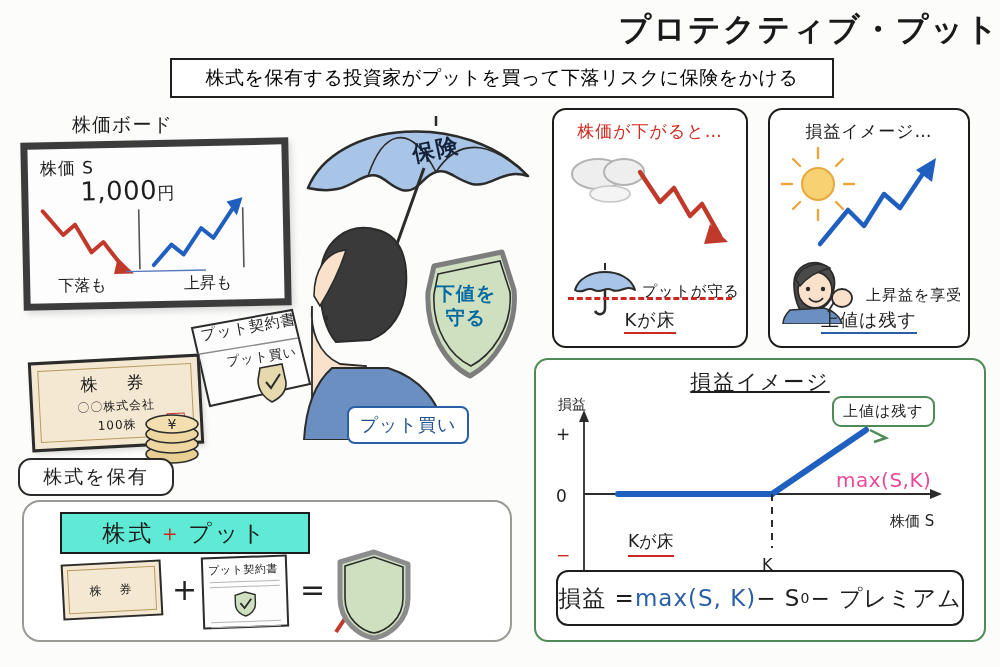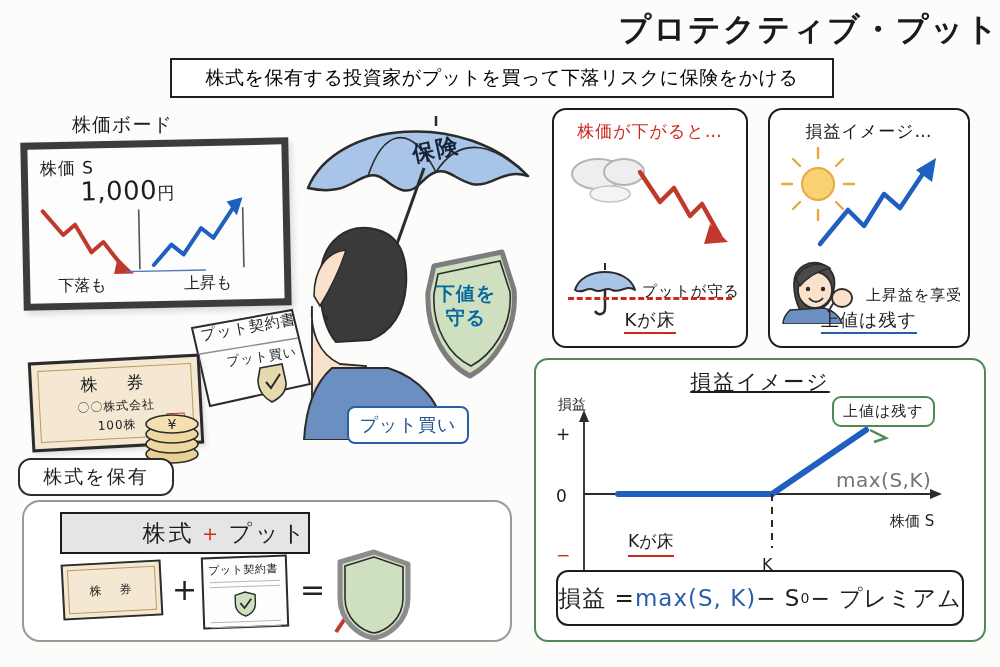--- a/index.html
+++ b/index.html
@@ -125,22 +125,22 @@
     left: 18px; top: 458px; width: 152px; height: 34px;
     border: 2.5px solid #2a2a2a; border-radius: 13px; background: #ffffff;
     display: flex; align-items: center; justify-content: center;
   }
   #hold-badge span { font-size: 19px; letter-spacing: 2px; }
 
   
   #combo-panel { left: 22px; top: 500px; width: 490px; height: 142px; }
   #combo-title-box {
     left: 36px; top: 10px; width: 246px; height: 38px;
-    border: 2.5px solid #1d1d1d; background: #e5e5e5;
-    display: flex; align-items: center; justify-content: flex-end;
+    border: 2.5px solid #1d1d1d; background: #5eead4;
+    display: flex; align-items: center; justify-content: center;
   }
   #combo-title-box span { font-size: 23px; letter-spacing: 3px; }
   #combo-title-box .plus { color: #d0281e; margin: 0 4px; }
   #combo-cert {
     left: 38px; top: 60px; width: 100px; height: 56px;
     background: #f4e8d2; border: 2px solid #2b2b2b;
     transform: rotate(-3deg); box-sizing: border-box;
   }
   #combo-cert .inner {
     position: absolute; inset: 4px; border: 1px solid #b79a5e;
@@ -194,21 +194,21 @@
   #lbl-plus  { left: 20px; top: 34px; font-size: 17px; }
   #lbl-zero  { left: 20px; top: 96px; font-size: 17px; }
   #lbl-minus { left: 20px; top: 155px; font-size: 17px; color: #cc281e; }
   #lbl-kabuka-s { left: 354px; top: 122px; font-size: 15px; }
   #lbl-K { left: 226px; top: 165px; font-size: 16px; }
   #lbl-kfloor {
     left: 92px; top: 140px; font-size: 17px;
     border-bottom: 2.5px solid #cc281e; padding-bottom: 2px;
   }
   #lbl-maxsk {
-    left: 300px; top: 78px; font-size: 20px; color: #737373; letter-spacing: .5px;
+    left: 300px; top: 78px; font-size: 20px; color: #ec4899; letter-spacing: .5px;
   }
   #callout {
     position: absolute; left: 296px; top: 6px;
     border: 2.5px solid #4e8a55; border-radius: 9px; background: #fff;
     padding: 4px 9px; font-size: 15px; letter-spacing: 1px;
   }
   #formula-box {
     position: absolute; left: 20px; bottom: 14px; right: 20px; height: 52px;
     border: 2.5px solid #1d1d1d; border-radius: 12px; background: #fff;
     display: flex; align-items: center; justify-content: center;

